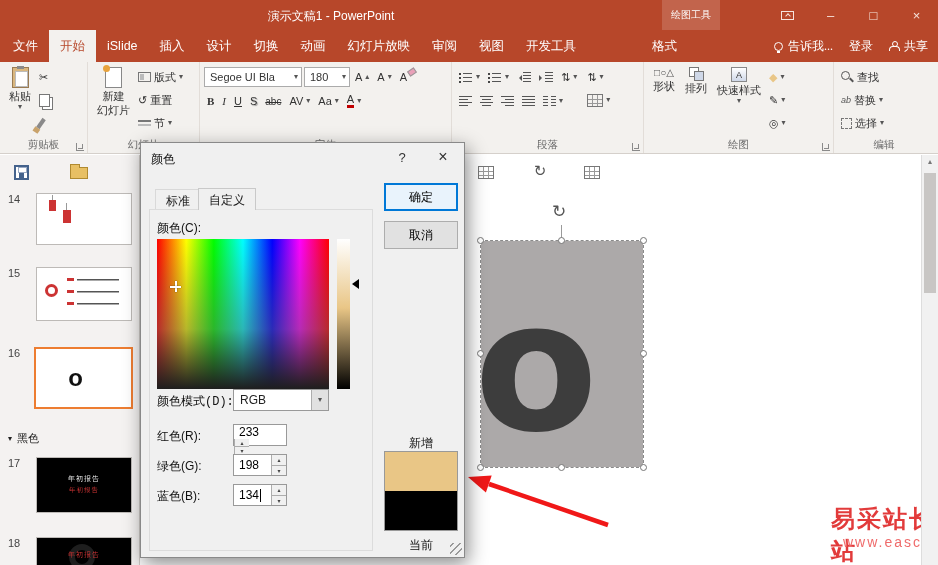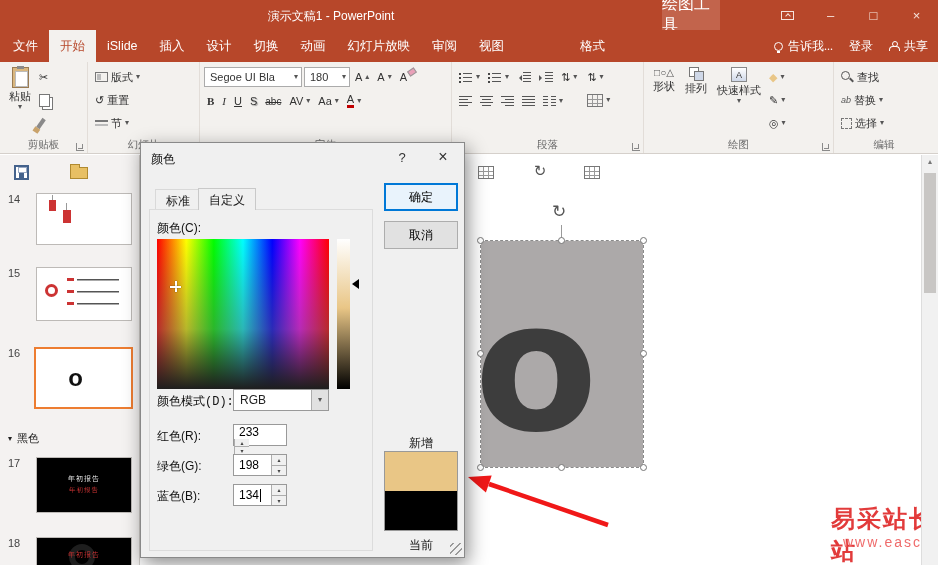--- a/index.html
+++ b/index.html
@@ -5,21 +5,21 @@
   html,body{margin:0;padding:0;background:#888;}
   .app{position:relative;width:938px;height:565px;overflow:hidden;background:#fff;
        font-family:"Liberation Sans","DejaVu Sans",sans-serif;color:#222;
        -webkit-font-smoothing:antialiased;}
   .app *{box-sizing:border-box;}
 
   
   .titlebar{position:absolute;left:0;top:0;width:938px;height:30px;background:var(--accent,#B7472A);}
   .title{position:absolute;left:331px;top:8px;transform:translateX(-50%);font-size:12px;color:#fff;white-space:nowrap;}
   .ctxband{position:absolute;left:662px;top:0;width:58px;height:30px;background:rgba(255,255,255,.16);
-           display:flex;align-items:center;justify-content:center;font-size:16px;color:#fff;}
+           display:flex;align-items:center;justify-content:center;font-size:10px;color:#fff;}
   .wincontrols{position:absolute;right:0;top:0;height:30px;display:flex;}
   .wc{width:43px;height:30px;display:flex;align-items:center;justify-content:center;color:#F6E3DC;font-size:13px;}
   .icdisp{width:13px;height:9px;border:1px solid #F6E3DC;position:relative;}
   .icdisp::after{content:"";position:absolute;left:4px;top:2px;width:3px;height:3px;border-left:1px solid #F6E3DC;border-top:1px solid #F6E3DC;transform:rotate(45deg);}
 
   
   .tabrow{position:absolute;left:0;top:30px;width:938px;height:32px;background:var(--accent,#B7472A);
           display:flex;align-items:stretch;padding-left:2px;}
   .tab{display:flex;align-items:center;padding:0 11px;font-size:12.5px;color:#fff;white-space:nowrap;}
   .tab.sel{background:#F3F1EE;color:var(--accent,#B7472A);}
@@ -218,20 +218,21 @@
     <span class="tab">文件</span>
     <span class="tab sel">开始</span>
     <span class="tab">iSlide</span>
     <span class="tab">插入</span>
     <span class="tab">设计</span>
     <span class="tab">切换</span>
     <span class="tab">动画</span>
     <span class="tab">幻灯片放映</span>
     <span class="tab">审阅</span>
     <span class="tab">视图</span>
+    <span class="tab">开发工具</span>
     <span class="tab fmt">格式</span>
     <div class="tabright">
       <span class="tellme">
         <span class="icbulb"></span>
         <span>告诉我...</span>
       </span>
       <span>登录</span>
       <span class="share">
         <span class="icperson"></span>
         <span>共享</span>
@@ -257,20 +258,25 @@
               <span class="ic-paint"></span>
             </span>
         </div>
       </div>
       <div class="glabel">剪贴板</div>
       <span class="launcher"></span>
     </div>
 
     <div class="rgroup" style="width:112px">
       <div class="gcontent">
+        <div class="bigbtn">
+          <span class="ic-ns"></span>
+          <span class="blabel">新建</span>
+          <span class="blabel">幻灯片</span>
+        </div>
         <div class="minicol">
           <span class="rbtn">
             <span class="ic-layout"></span>
             <span>版式</span>
             <span class="caret">▾</span>
           </span>
           <span class="rbtn">
             <span>↺</span>
             <span>重置</span>
           </span>

